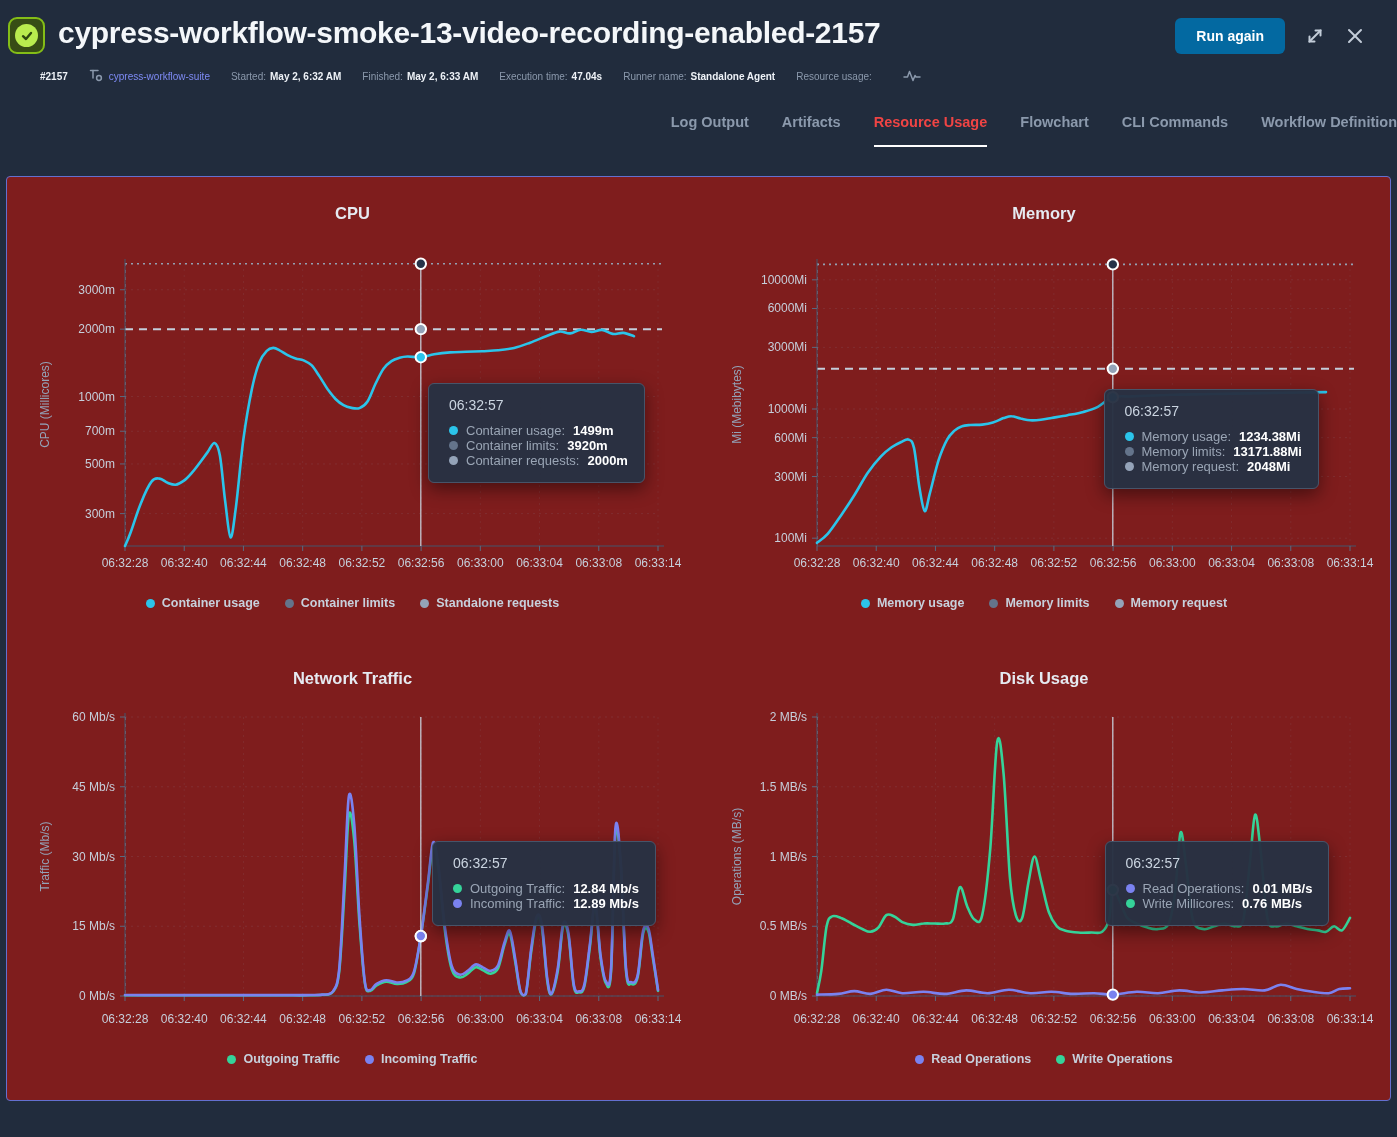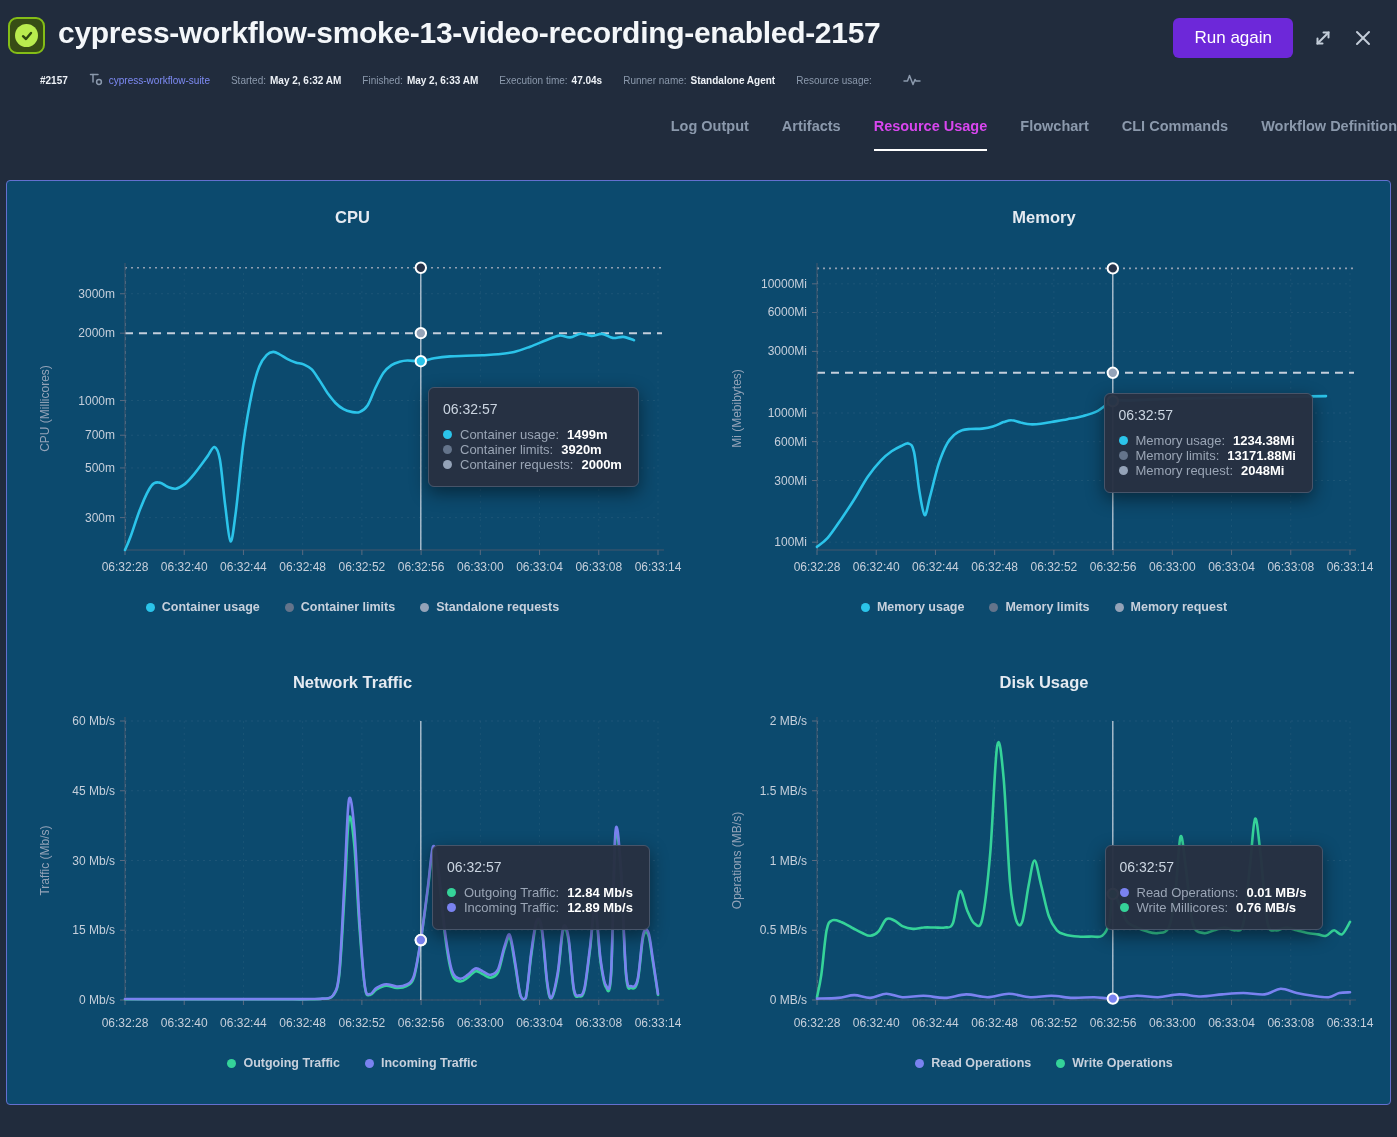--- a/index.html
+++ b/index.html
@@ -3,78 +3,78 @@
 <meta charset="utf-8">
 <style>
   * { box-sizing: border-box; margin: 0; padding: 0; }
   html,body { width:1397px; height:1137px; overflow:hidden; }
   body {
     background:#212c3d;
     font-family:"Liberation Sans", sans-serif;
     color:#e7ecf3;
   }
   
-  .header { display:flex; align-items:flex-start; padding:14px 24px 0 8px; }
+  .header { display:flex; align-items:flex-start; padding:14px 32px 0 8px; }
   .status-badge {
     width:37px; height:37px; margin-top:3px; border-radius:9px;
     background:#374d15; border:2px solid #84bd17;
     display:flex; align-items:center; justify-content:center; flex:0 0 auto;
   }
   .status-badge .circ {
     width:23px; height:23px; border-radius:50%; background:#b9ec4e;
     display:flex; align-items:center; justify-content:center;
   }
   h1.title { font-size:30px; font-weight:700; color:#f4f7fa; margin:2px 0 0 13px; flex:1 1 auto; letter-spacing:-0.3px; white-space:nowrap; overflow:hidden;}
   .actions { display:flex; align-items:center; gap:20px; margin-top:4px; flex:0 0 auto;}
   .run-again {
-    background:#6d28d9; color:#ffffff; border:none; border-radius:6px;
+    background:#0369a1; color:#ffffff; border:none; border-radius:6px;
     font-family:"Liberation Sans",sans-serif;
-    font-size:17px; font-weight:400; padding:10px 21px; cursor:pointer;
+    font-size:14px; font-weight:700; padding:10px 21px; cursor:pointer;
   }
   .icon-btn { display:inline-flex; cursor:pointer; align-items:center; }
 
   
   .meta { display:flex; align-items:center; gap:21px; margin:14px 0 0 40px; font-size:10px; white-space:nowrap;}
   .meta .lbl { color:#8b99ac; }
   .meta b { color:#eef2f7; font-weight:700; margin-left:4px;}
   .m-num { color:#eef2f7; font-weight:700; }
   .m-link-wrap { display:inline-flex; align-items:center; gap:6px; }
   .m-link { color:#7e8bf5; text-decoration:none; cursor:pointer; }
   .m-item { display:inline-flex; align-items:center; }
 
   
   .tabs { display:flex; gap:33px; margin:30px 0 0 8px;justify-content:flex-end; }
   .tab { font-size:14.5px; font-weight:600; color:#8b99ac; padding-bottom:15px;
          border-bottom:2px solid transparent; cursor:pointer; }
-  .tab.active { color:#d946ef; border-bottom-color:#ffffff; }
+  .tab.active { color:#ef4444; border-bottom-color:#ffffff; }
 
   
   .panel { margin:29px 6px 0 6px; height:925px; border:1px solid #6470cf;
-           border-radius:4px; background:#0c4a6e; overflow:hidden; }
+           border-radius:4px; background:#7f1d1d; overflow:hidden; }
   .grid { display:grid; grid-template-columns:1fr 1fr; }
   .cell { position:relative; width:691px; }
   .cell.r1 { height:456px; }
   .cell.r2 { height:467px; }
   .chart-title { position:absolute; left:0; width:100%; text-align:center;
                  font-size:16.5px; font-weight:700; color:#e5eaf1; }
   .cell.r1 .chart-title { top:27px; }
   .cell.r2 .chart-title { top:36px; }
   .chart-svg { position:absolute; left:0; top:0; }
   svg text { font-family:"Liberation Sans", sans-serif; }
 
   .chart-legend { position:absolute; top:419px; left:0; width:100%;
                   display:flex; justify-content:center; gap:25px; }
   .legend-item { display:inline-flex; align-items:center; gap:7px;
                  font-size:12.5px; font-weight:600; color:#c7d0dc; cursor:pointer;}
   .legend-item .dot { width:9px; height:9px; border-radius:50%; display:inline-block; }
 
   .chart-tooltip {
     position:absolute; z-index:5;
     background:rgba(39,49,66,0.97); border:1px solid #475469; border-radius:6px;
-    padding:13px 16px 14px 14px; box-shadow:0 6px 18px rgba(0,0,0,0.45);
+    padding:13px 16px 14px 20px; box-shadow:0 6px 18px rgba(0,0,0,0.45);
     white-space:nowrap;
   }
   .chart-tooltip .tt-time { font-size:14px; color:#cbd5e1; margin-bottom:10px; }
   .tt-row { display:flex; align-items:center; gap:8px; font-size:13px; }
   .tt-row .dot { width:9px; height:9px; border-radius:50%; flex:0 0 auto; }
   .tt-row .tt-lbl { color:#9aa5b5; }
   .tt-row .tt-val { color:#ffffff; font-weight:700; }
 </style>
 </head>
 <body>

